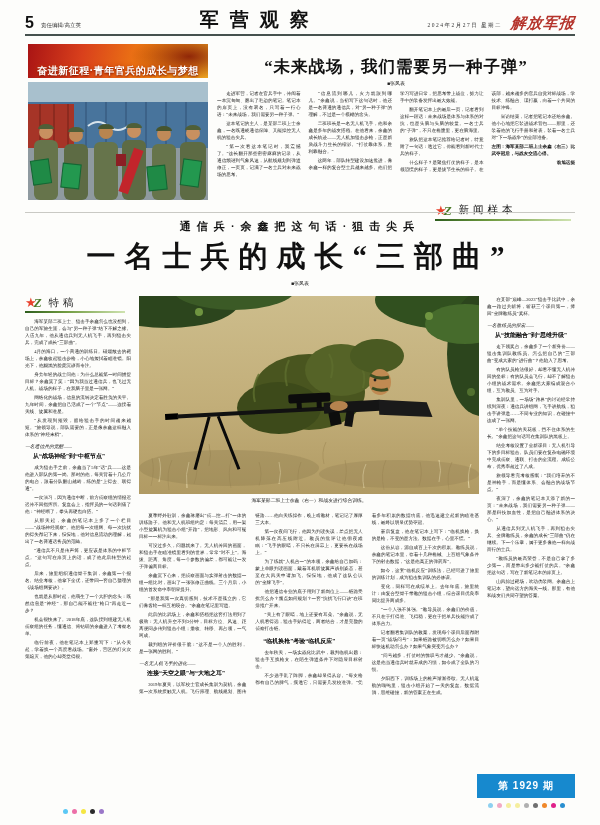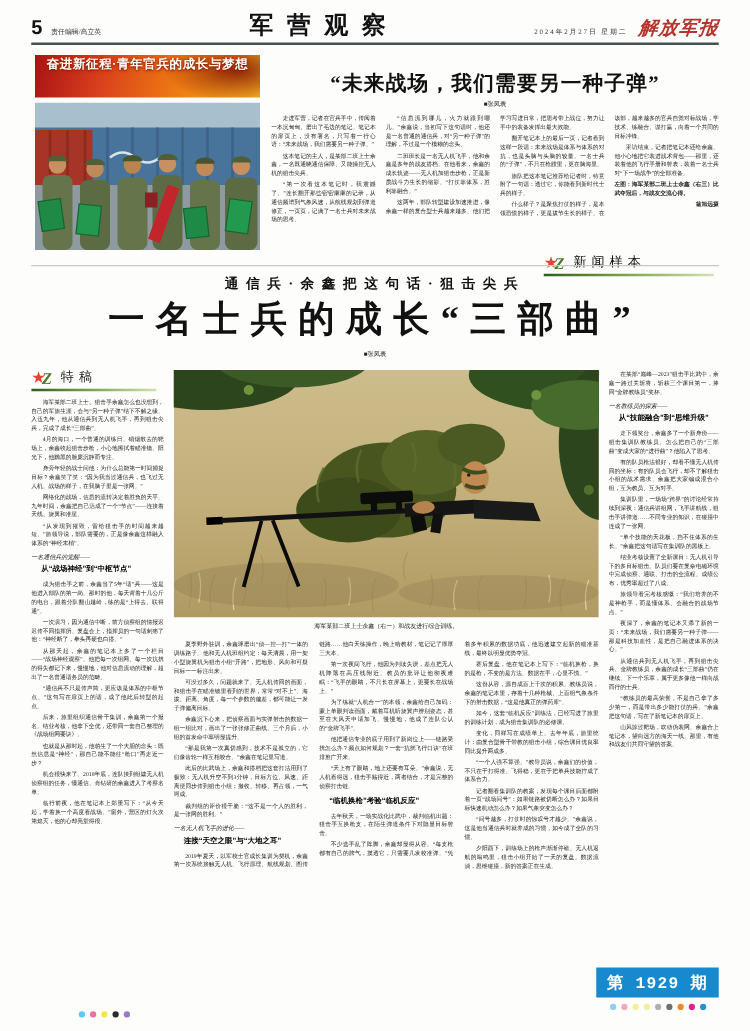--- a/index.html
+++ b/index.html
@@ -12,21 +12,21 @@
   .pagenum{font-family:"Liberation Sans",sans-serif;font-size:16px;font-weight:bold;line-height:1;}
   .editor{font-size:5.5px;color:#333;padding-bottom:2px;}
   .section-title{font-family:Liberation Mono, monospace;font-size:19px;font-weight:bold;letter-spacing:11px;line-height:1;padding-left:11px;}
   .hright{display:flex;align-items:flex-end;gap:9px;}
   .date{font-size:5.5px;letter-spacing:1.5px;color:#333;padding-bottom:2px;}
   .masthead{font-size:15px;font-weight:bold;font-style:italic;color:#b5342c;transform:skewX(-6deg);line-height:1;letter-spacing:1px;}
 
   
   .top{position:absolute;top:44px;left:25px;width:550px;height:164px;}
   .top-left{position:absolute;left:3px;top:0;width:180px;}
-  .banner{position:relative;height:34px;background:linear-gradient(100deg,#a91414 0%,#d9401c 30%,#ef7d12 65%,#f7b324 100%);display:flex;align-items:flex-start;justify-content:center;overflow:hidden;}
+  .banner{position:relative;height:34px;background:linear-gradient(100deg,#a91414 0%,#d9401c 30%,#ef7d12 65%,#f7b324 100%);display:flex;align-items:flex-end;justify-content:center;overflow:hidden;}
   .banner-swoosh{position:absolute;right:-8px;top:-6px;width:90px;height:46px;background:radial-gradient(ellipse at 70% 40%, rgba(127,18,4,.85) 0%, rgba(127,18,4,0) 65%);}
   .banner-text{position:relative;color:#fff;font-family:"Liberation Sans",sans-serif;font-weight:bold;font-size:10px;letter-spacing:.5px;text-shadow:0 1px 2px #7a1200,0 0 4px #c33a00;white-space:nowrap;}
   .photo1{margin-top:4px;width:180px;height:118px;display:block;}
   .top-right{position:absolute;left:192px;top:13px;width:358px;height:164px;}
   .top-headline{margin:1px 0 0;text-align:center;font-size:16.5px;font-weight:bold;letter-spacing:1px;line-height:1.15;}
   .top-byline{text-align:center;font-size:5px;color:#222;margin:3px 0 4px;}
   .cols4{column-count:4;column-gap:8px;height:110px;overflow:hidden;font-size:4.6px;line-height:1.52;text-align:justify;color:#1b1b1b;}
   .para{margin:0 0 2px;text-indent:2em;}
   .cap{font-weight:bold;text-indent:0;}
   .credit{font-weight:bold;text-align:right;text-indent:0;}
@@ -56,21 +56,21 @@
   .photo2{position:absolute;left:114px;top:0;width:340px;height:198px;display:block;}
   .photo2-cap{position:absolute;left:114px;top:201px;width:340px;text-align:center;font-size:4.8px;color:#222;}
   .midcols{position:absolute;left:114px;top:216px;width:340px;height:304px;column-count:3;column-gap:9px;overflow:hidden;}
   .col5{position:absolute;left:462px;top:0;width:88px;height:520px;overflow:hidden;}
   .subhead{margin:5px 0 4px;break-inside:avoid;}
   .s1{display:block;font-size:4.8px;font-style:italic;color:#222;margin-bottom:2px;}
   .s2{display:block;font-family:"Liberation Sans",sans-serif;font-weight:bold;font-size:6px;line-height:8px;color:#000;padding-left:8px;}
 
   
   .issue-wrap{position:absolute;left:448px;top:478px;width:106px;height:44px;background:#fdfdfb;display:flex;flex-direction:column;align-items:center;justify-content:flex-start;gap:5px;}
-  .issue{width:98px;height:24px;background:#1789ce;color:#fff;display:flex;align-items:center;justify-content:center;font-family:Liberation Mono, monospace;font-size:13px;font-weight:bold;letter-spacing:1px;}
+  .issue{width:98px;height:24px;background:#1789ce;color:#fff;display:flex;align-items:center;justify-content:center;font-family:Liberation Sans, sans-serif;font-size:10px;font-weight:bold;letter-spacing:1px;}
   .dots{display:flex;gap:4px;align-items:center;}
   .dot{width:5px;height:5px;border-radius:50%;display:inline-block;}
   .dots-left{position:absolute;left:38px;top:513px;}
 </style>
 </head>
 <body>
 
 <div class="page">
 
   <div class="header">

